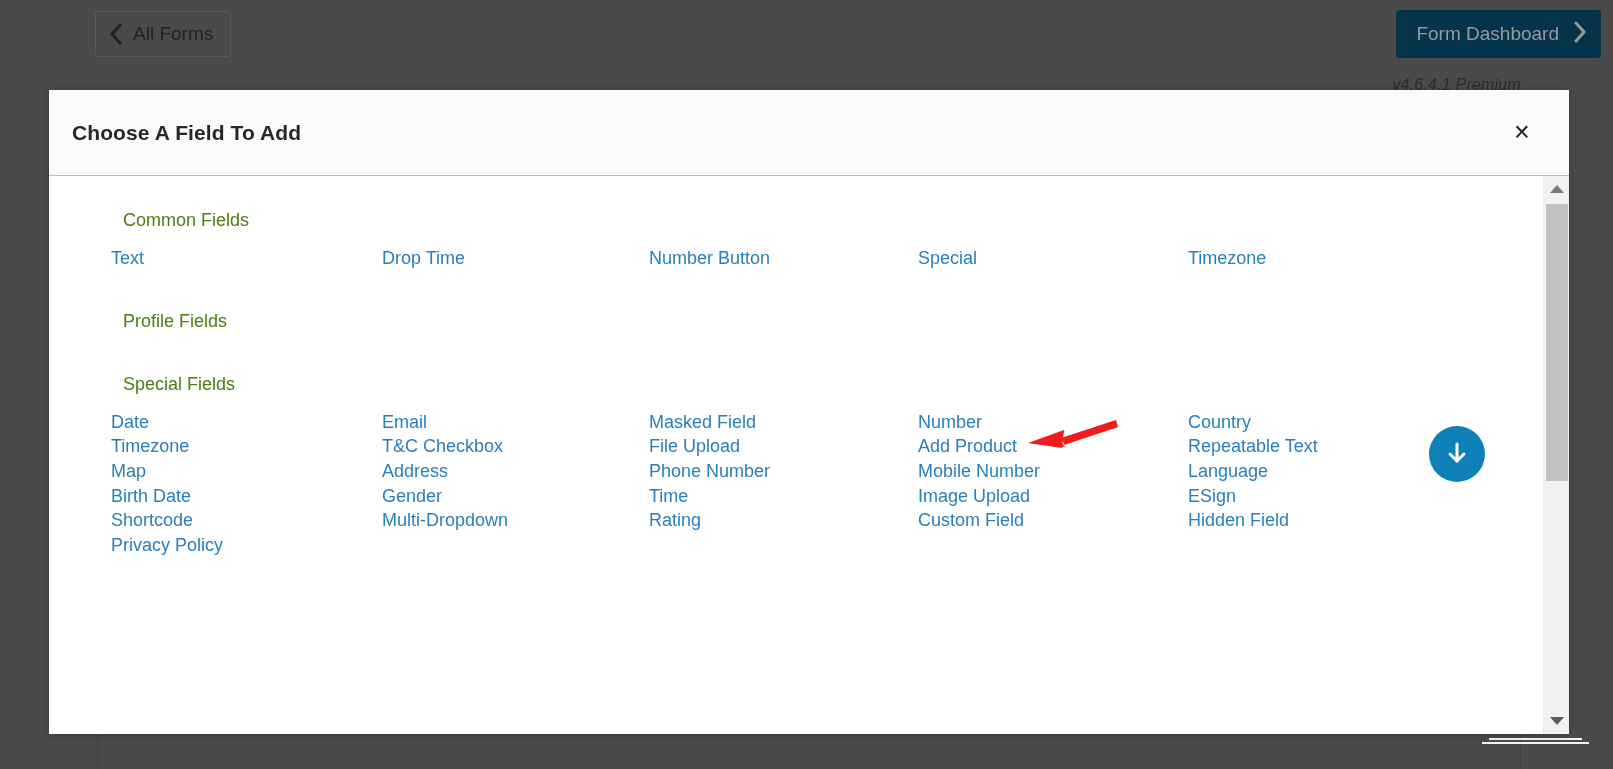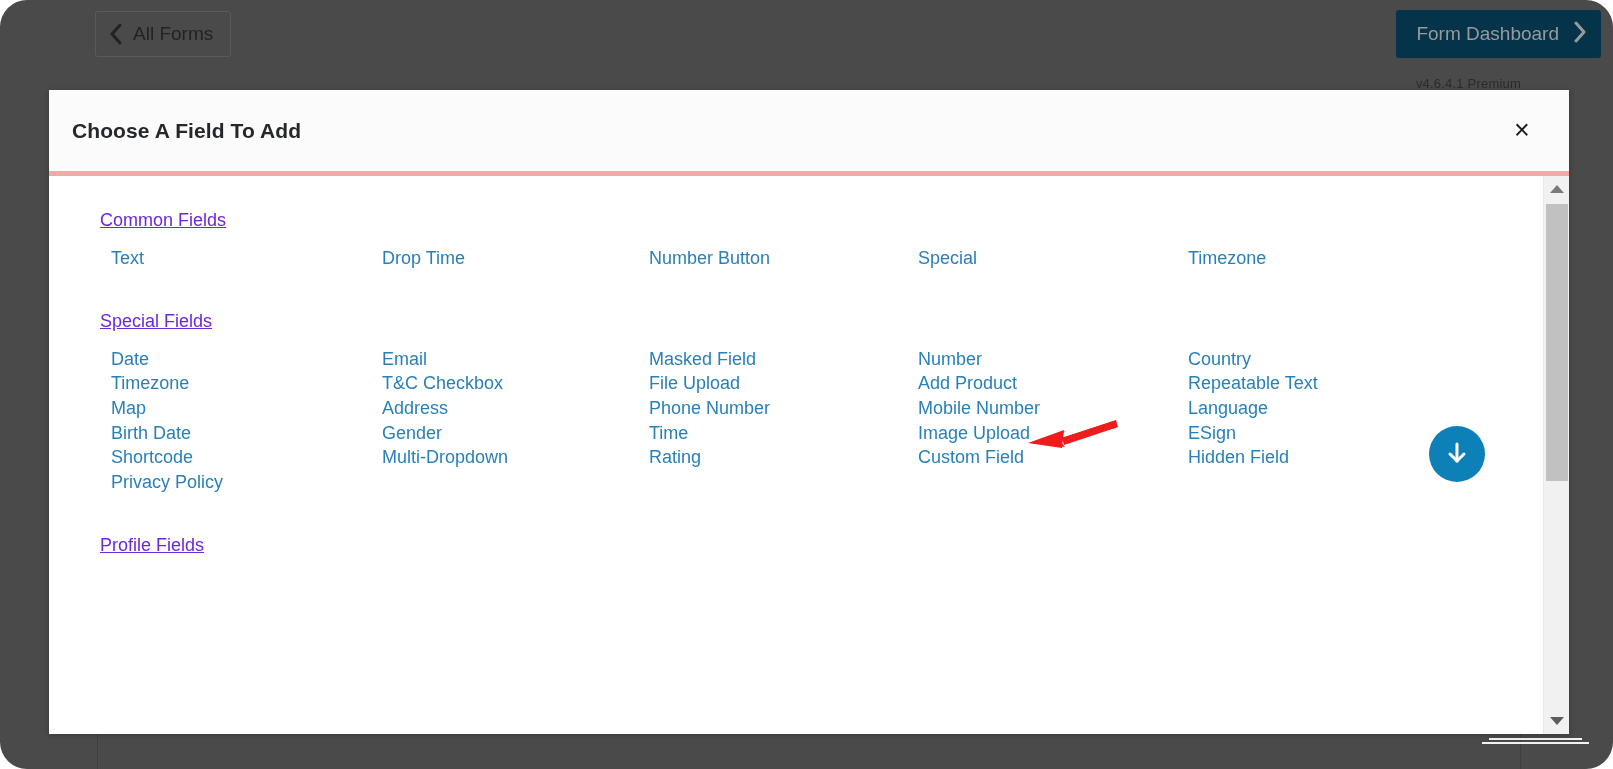--- a/index.html
+++ b/index.html
@@ -8,21 +8,20 @@
     width: 1613px; height: 769px;
     overflow: hidden;
     font-family: "Liberation Sans", sans-serif;
   }
 
   
   #page-root {
     position: relative;
     width: 1613px; height: 769px;
     background: #4a4a4a;
-    border-radius: 27px;
   }
 
   .bg-divider {
     position: absolute;
     top: 734px; left: 97px;
     width: 1px; height: 35px;
     background: #3f3f3f;
   }
   .bg-divider-2 {
     position: absolute;
@@ -58,21 +57,22 @@
     color: #9a9a9a;
     font-size: 19px;
     cursor: pointer;
     text-align: right;
   }
 
   .version-text {
     position: absolute;
     top: 76px; right: 92px;
     color: #2b2b2b;
-    font-size: 13px;
+    font-size: 16px;
+    font-style: italic;
     letter-spacing: .2px;
   }
 
   .stub-line-1 {
     position: absolute;
     top: 738px; left: 1489px;
     width: 93px; height: 2px;
     background: #f2f2f2;
   }
   .stub-line-2 {
@@ -90,21 +90,21 @@
     background: #ffffff;
     box-shadow: 0 1px 6px rgba(0,0,0,.25);
     display: flex; flex-direction: column;
     overflow: hidden;
   }
   .modal-header {
     position: relative;
     height: 86px;
     flex: 0 0 86px;
     background: #fbfbfb;
-    border-bottom: 5px solid #fca5a5;
+    border-bottom: 1px solid #fca5a5;
     display: flex; align-items: center;
   }
   .modal-title {
     margin-left: 23px;
     font-size: 21px;
     font-weight: bold;
     color: #23282d;
     letter-spacing: .1px;
   }
   .modal-close {
@@ -128,26 +128,25 @@
   }
   .modal-scroll-area {
     flex: 1 1 auto;
     padding: 34px 0 0 0;
     overflow: hidden;
     position: relative;
   }
 
   .section { margin-bottom: 0; }
   .section-title {
-    color: #6d28d9;
+    color: #4d7c0f;
     font-size: 18px;
-    padding-left: 51px;
+    padding-left: 74px;
     margin: 0 0 17px 0;
     font-weight: normal;
-    text-decoration: underline;
   }
   .section-title.spaced { margin-top: 42px; }
 
   .field-grid {
     display: grid;
     grid-template-columns: 271px 267px 269px 270px 1fr;
     padding-left: 62px;
     row-gap: 4px;
   }
   .field-link {
@@ -257,20 +256,23 @@
         <div id="sections-host">
             <div class="section">
               <div class="section-title">Common Fields</div>
               <div class="field-grid">
                 <a class="field-link" href="#">Text</a>
                 <a class="field-link" href="#">Drop Time</a>
                 <a class="field-link" href="#">Number Button</a>
                 <a class="field-link" href="#">Special</a>
                 <a class="field-link" href="#">Timezone</a>
               </div>
+            </div>
+            <div class="section">
+              <div class="section-title spaced">Profile Fields</div>
             </div>
             <div class="section">
               <div class="section-title spaced">Special Fields</div>
               <div class="field-grid">
                 <a class="field-link" href="#">Date</a>
                 <a class="field-link" href="#">Email</a>
                 <a class="field-link" href="#">Masked Field</a>
                 <a class="field-link" href="#">Number</a>
                 <a class="field-link" href="#">Country</a>
                 <a class="field-link" href="#">Timezone</a>
@@ -289,23 +291,20 @@
                 <a class="field-link" href="#">Image Upload</a>
                 <a class="field-link" href="#">ESign</a>
                 <a class="field-link" href="#">Shortcode</a>
                 <a class="field-link" href="#">Multi-Dropdown</a>
                 <a class="field-link" href="#">Rating</a>
                 <a class="field-link" href="#">Custom Field</a>
                 <a class="field-link" href="#">Hidden Field</a>
                 <a class="field-link" href="#">Privacy Policy</a>
               </div>
             </div>
-            <div class="section">
-              <div class="section-title spaced">Profile Fields</div>
-            </div>
           </div>
       </div>
 
       <div class="modal-scrollbar">
         <div class="sb-arrow up">
             <i></i>
           </div>
         <div class="sb-thumb" style="top: 28px; height: 277px;"></div>
         <div class="sb-arrow down">
             <i></i>

